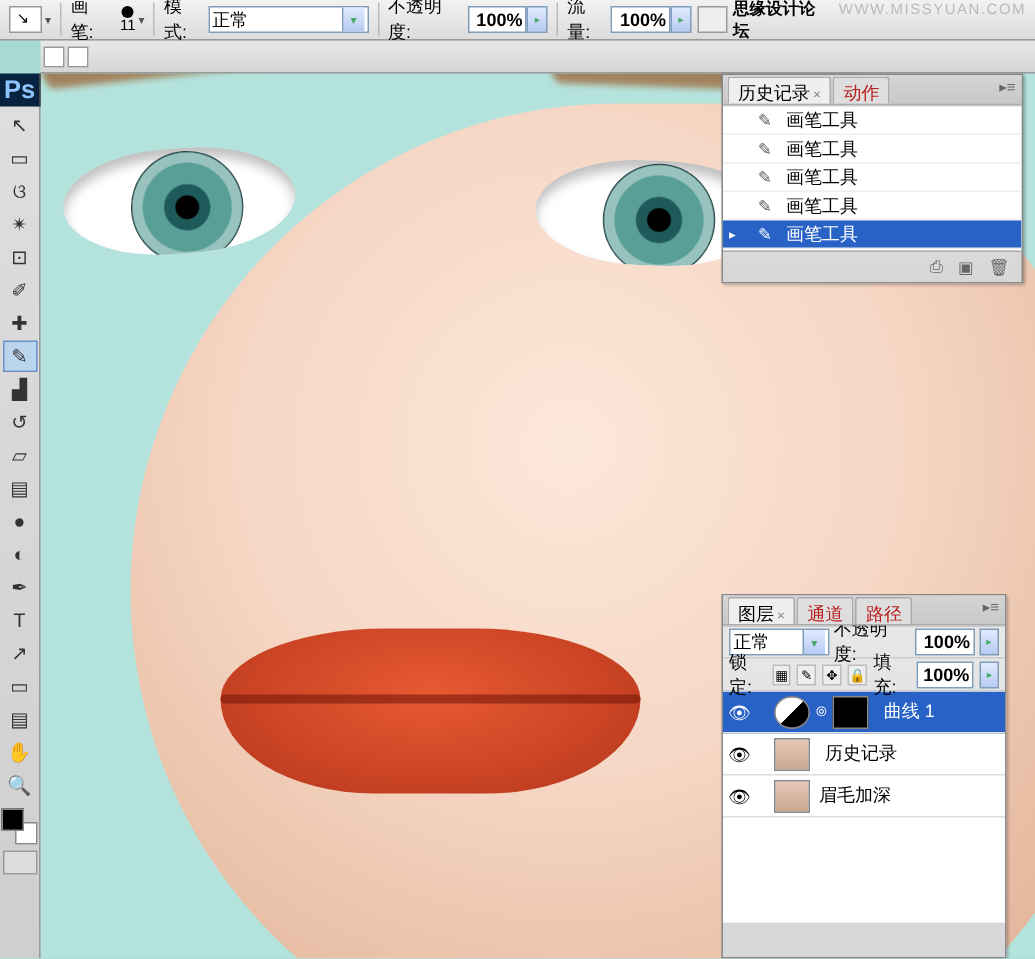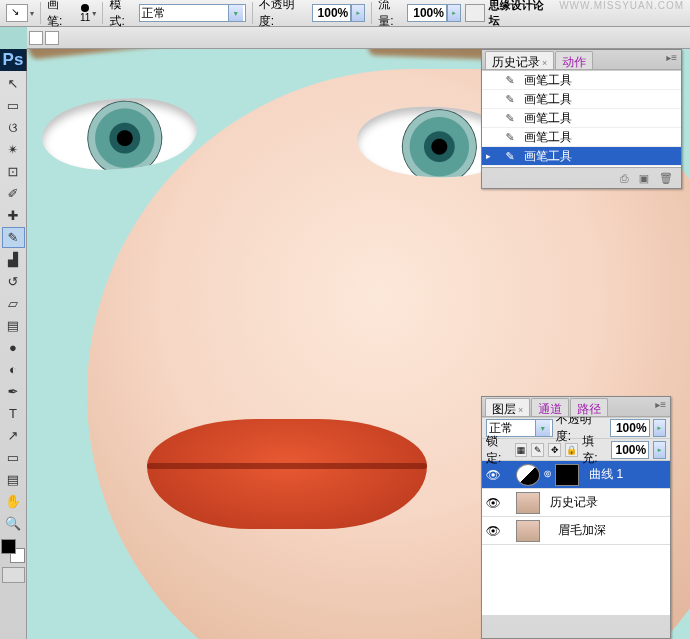--- a/index.html
+++ b/index.html
@@ -52,21 +52,21 @@
 .eye.l { top:100px; left:55px; transform:rotate(-4deg);}
 .eye.r { top:108px; left:370px; transform:rotate(2deg);}
 .iris { position:absolute; top:2px; left:45px; width:75px; height:75px; background:radial-gradient(circle,#000 0 14%,#1f5a5a 16% 28%,#5a9e98 30% 55%,#97c2bd 57% 68%,#2b4a4a 70% 75%); border-radius:50%;}
 .lips { position:absolute; top:420px; left:160px; width:280px; height:110px; background:radial-gradient(ellipse at 50% 40%,#e85932 0%, #c03d20 80%); border-radius:140px 140px 130px 130px / 60px 60px 80px 80px;}
 .lips::before { content:""; position:absolute; top:44px; left:0; right:0; height:6px; background:rgba(120,25,10,.6); border-radius:3px;}
 
 
 .panel { position:absolute; background:linear-gradient(#e9e9e9,#d7d7d7); border:1px solid #888; box-shadow:1px 1px 2px rgba(0,0,0,.3); z-index:40; font-size:12px;}
 .history-panel { top:49px; left:481px; width:201px; height:140px;text-align:center; }
 .panel-tabs { height:20px; display:flex; align-items:flex-end; background:linear-gradient(#d5d5d5,#c8c8c8); border-bottom:1px solid #aaa; padding-left:3px; gap:1px; position:relative;}
-.tab { height:18px; padding:2px 6px 0; border:1px solid #aaa; border-bottom:none; background:#dedede; border-radius:2px 2px 0 0; color:#a21caf;}
+.tab { height:18px; padding:2px 6px 0; border:1px solid #aaa; border-bottom:none; background:#dedede; border-radius:2px 2px 0 0; color:#b91c1c;}
 .tab.act { background:#efefef; color:#000;}
 .tab-close { margin-left:2px; font-size:9px; color:#888;}
 .panel-menu { position:absolute; right:4px; top:2px; font-size:10px; color:#666; cursor:pointer;}
 .hist-list { background:#fff; height:97px; overflow:hidden; border-top:1px solid #ccc;}
 .hist-row { height:19px; display:flex; align-items:center; border-bottom:1px solid #eee; padding-left:20px; gap:6px;}
 .hist-row .ic { width:16px; font-size:11px; color:#555;}
 .hist-row.sel { background:#2962c6; color:#fff; }
 .hist-row.sel .ic { color:#fff; }
 .hist-ptr { position:absolute; left:4px; font-size:9px;}
 .panel-footer { height:21px; border-top:1px solid #aaa; display:flex; align-items:center; justify-content:flex-end; gap:10px; padding-right:8px; color:#666;}
@@ -265,16 +265,16 @@
       <div class="layer-row">
         <span class="vis">👁</span>
         <div style="width:6px"></div>
         <div class="thumb" style="background:linear-gradient(#e8c8b8,#c8a890)"></div>
         <span style="margin-left:6px">历史记录</span>
       </div>
       <div class="layer-row">
         <span class="vis">👁</span>
         <div style="width:6px"></div>
         <div class="thumb" style="background:linear-gradient(#e8c8b8,#c8a890)"></div>
-        <span style="margin-left:14px">眉毛加深</span>
+        <span style="margin-left:2px">眉毛加深</span>
       </div>
     </div>
 </div>
 
 </body></html>

